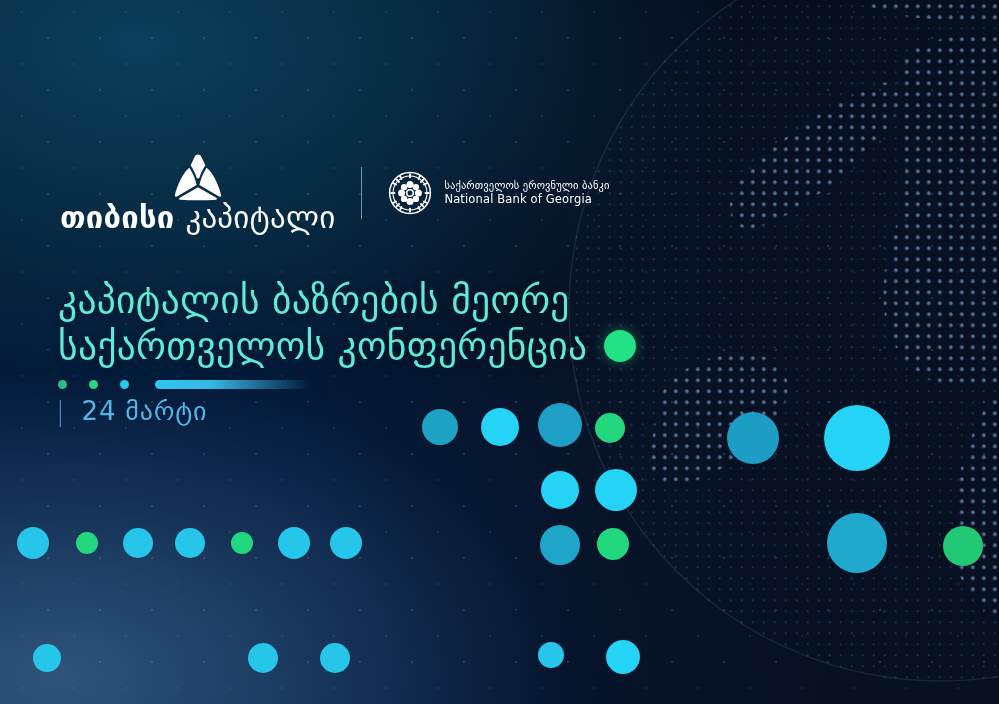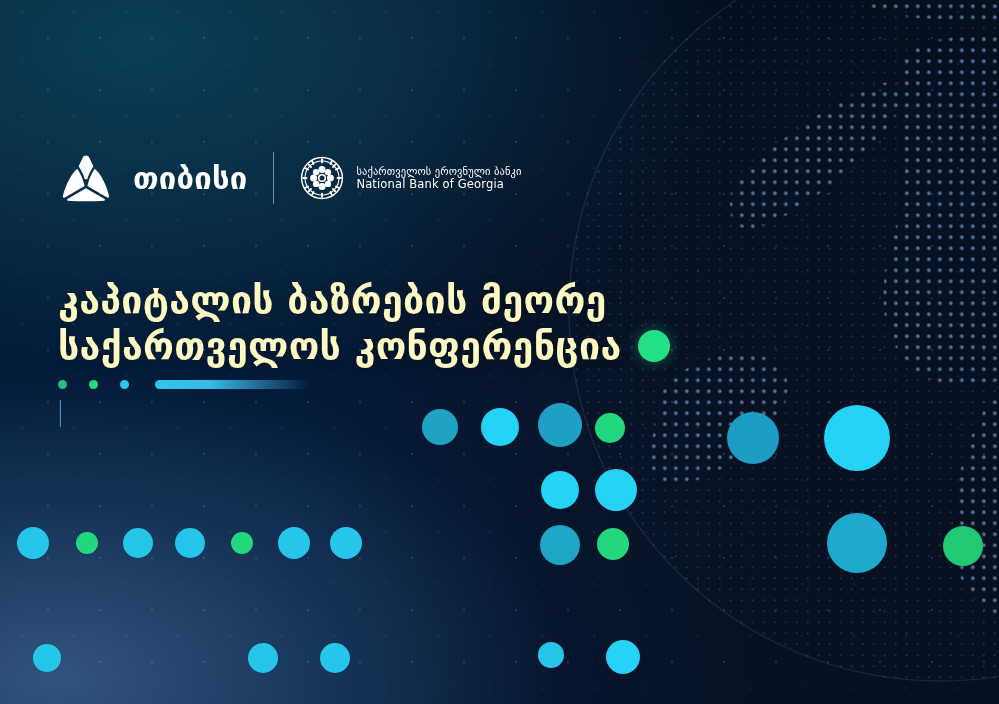--- a/index.html
+++ b/index.html
@@ -50,21 +50,21 @@
   .globe-wrap{
     position:absolute;
     left:560px;top:-120px;
     width:760px;height:860px;
     pointer-events:none;
   }
   .globe-wrap svg{display:block;width:100%;height:100%;}
 
   
   .logobar{position:absolute;left:60px;top:152px;display:flex;align-items:center;gap:0;}
-  .tbc-lock{display:flex;align-items:center;gap:21px;}
+  .tbc-lock{display:flex;align-items:center;gap:0;flex-direction:column;}
   .tbc-mark{width:52px;height:50px;flex:0 0 auto;}
   .tbc-word{
     color:#ffffff;
     font-size:31px;
     letter-spacing:.2px;
     white-space:nowrap;
     line-height:1;
     display:flex;align-items:baseline;gap:11px;
   }
   .tbc-word .w1{font-weight:700;}
@@ -72,22 +72,22 @@
   .logo-div{width:1px;height:52px;background:rgba(210,228,240,.55);margin:0 26px;}
   .nbg-lock{display:flex;align-items:center;gap:12px;}
   .nbg-mark{width:44px;height:44px;flex:0 0 auto;}
   .nbg-text{line-height:1.22;}
   .nbg-ka{color:#fff;font-size:10.5px;white-space:nowrap;letter-spacing:.1px;}
   .nbg-en{color:#fff;font-size:11.5px;white-space:nowrap;letter-spacing:.15px;}
 
   
   .headline{
     position:absolute;left:58px;top:277px;
-    color:#fef9c3;
-    font-weight:700;
+    color:#5eead4;
+    font-weight:400;
     font-size:37.5px;
     line-height:46px;
     letter-spacing:.3px;
     text-shadow:0 2px 10px rgba(0,0,0,.28);
   }
   .hl-row{display:flex;align-items:center;gap:17px;white-space:nowrap;}
   .hl-greendot{
     width:32px;height:32px;border-radius:50%;
     background:#23e185;
     flex:0 0 auto;
@@ -205,20 +205,21 @@
         <g fill="#ffffff">
           <path d="M26 2.6 C27.6 2.6 28.7 3.5 29.3 4.7 L33.4 13.2 C30.9 17.1 28.6 21.6 27.2 26.3 L26 26.3 L26 2.6 Z"></path>
           <path d="M26 2.6 L26 26.3 L24.8 26.3 C23.4 21.6 21.1 17.1 18.6 13.2 L22.7 4.7 C23.3 3.5 24.4 2.6 26 2.6 Z" opacity=".97"></path>
           <path d="M17.4 15.8 C20.2 20.2 22.6 25.2 23.8 30 L24.6 33 L4.9 44.4 C3.6 45.1 2.6 44.4 2.9 43.0 C3.8 38.8 6.6 30.2 11.0 23.2 C12.9 20.2 15.1 17.6 17.4 15.8 Z"></path>
           <path d="M34.6 15.8 C36.9 17.6 39.1 20.2 41.0 23.2 C45.4 30.2 48.2 38.8 49.1 43.0 C49.4 44.4 48.4 45.1 47.1 44.4 L27.4 33 L28.2 30 C29.4 25.2 31.8 20.2 34.6 15.8 Z"></path>
           <path d="M26 35.3 L44.2 45.8 C45.4 46.5 45.2 47.6 43.8 47.7 C39.2 48.1 32.6 48.3 26 48.3 C19.4 48.3 12.8 48.1 8.2 47.7 C6.8 47.6 6.6 46.5 7.8 45.8 L26 35.3 Z"></path>
         </g>
       </svg>
       <div class="tbc-word">
         <span class="w1">თიბისი</span>
+        <span class="w2">კაპიტალი</span>
       </div>
     </div>
 
     <div class="logo-div"></div>
 
     <div class="nbg-lock">
       <svg class="nbg-mark" viewBox="0 0 44 44" xmlns="http://www.w3.org/2000/svg">
         <circle cx="22" cy="22" r="20.4" fill="none" stroke="#fff" stroke-width="1.5"></circle>
         <circle cx="22" cy="22" r="17.0" fill="none" stroke="#fff" stroke-width="1.1"></circle>
         <g stroke="#fff" stroke-width="1.9" stroke-linecap="round">
@@ -270,20 +271,21 @@
 
   <div class="accent">
     <span class="d d1" style="background: rgb(44, 189, 134);"></span>
     <span class="d d2" style="background: rgb(36, 217, 127);"></span>
     <span class="d d3" style="background: rgb(41, 200, 238);"></span>
     <span class="bar"></span>
   </div>
 
   <div class="dateline">
     <span class="sep">|</span>
+    <span>24 მარტი</span>
   </div>
 
   <div class="dots" id="dots-layer">
       <i style="left: 422px; top: 409px; width: 36px; height: 36px; background: rgb(31, 163, 196);"></i>
       <i style="left: 481px; top: 408px; width: 38px; height: 38px; background: rgb(37, 211, 247);"></i>
       <i style="left: 538px; top: 403px; width: 44px; height: 44px; background: rgb(29, 159, 198);"></i>
       <i style="left: 595px; top: 413px; width: 30px; height: 30px; background: rgb(35, 215, 127);"></i>
       <i style="left: 541px; top: 471px; width: 38px; height: 38px; background: rgb(37, 211, 247);"></i>
       <i style="left: 595px; top: 469px; width: 42px; height: 42px; background: rgb(37, 211, 247);"></i>
       <i style="left: 540px; top: 525px; width: 40px; height: 40px; background: rgb(31, 165, 200);"></i>

